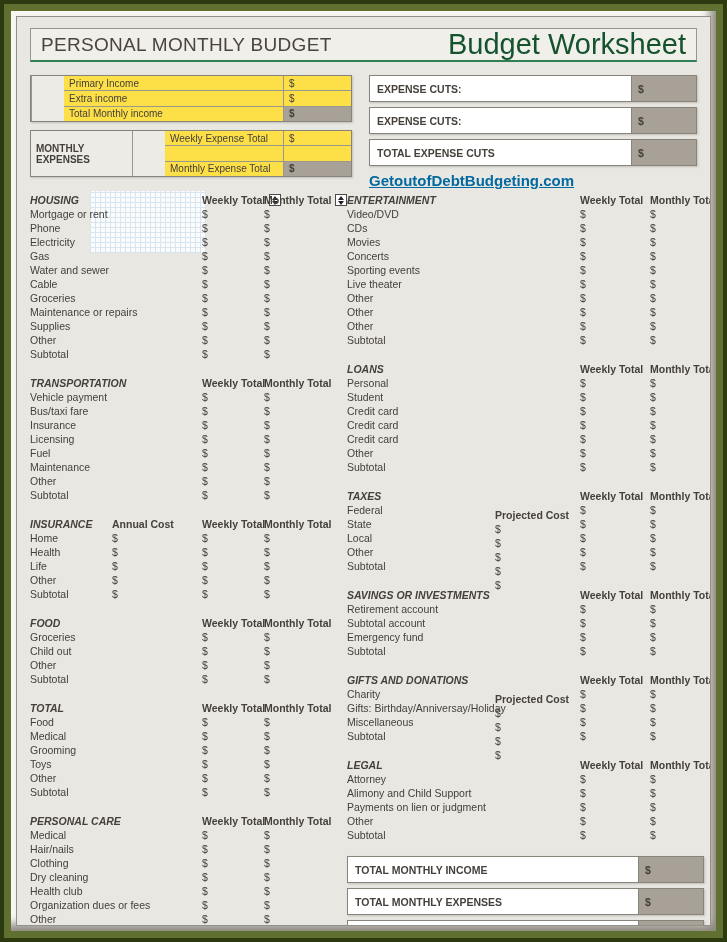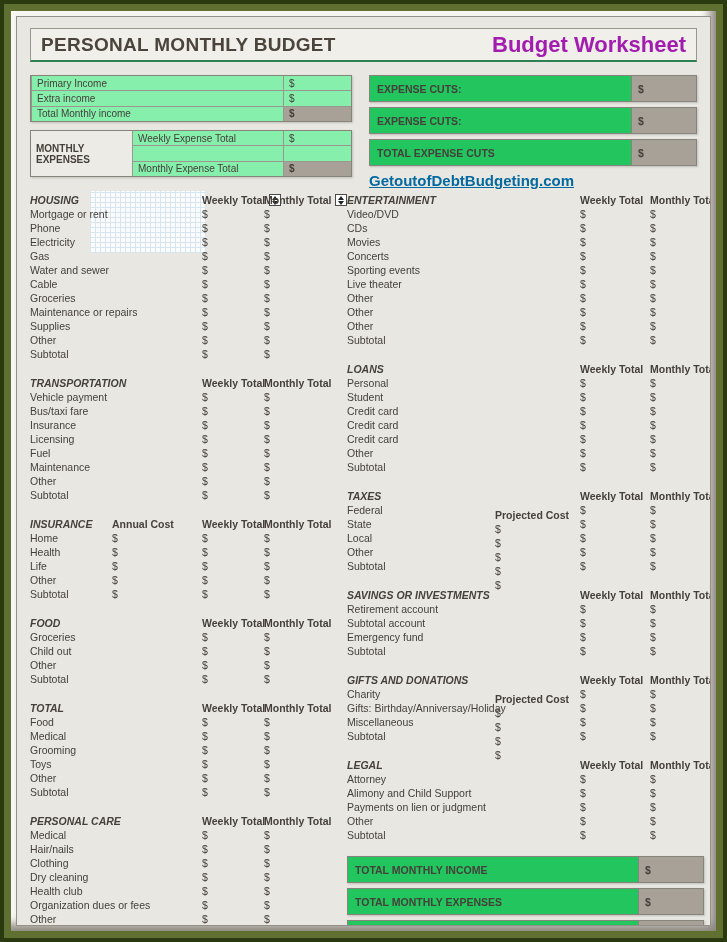--- a/index.html
+++ b/index.html
@@ -10,41 +10,41 @@
   .frame2{background:#5f7030;height:100%;padding:7px;}
   .frame3{background:#f5f3ee;height:100%;padding:5px;
           box-shadow:inset -9px -10px 10px -3px rgba(70,65,55,.6), inset 3px 3px 5px rgba(255,255,255,.5);}
   .paper{position:relative;background:#e9e7e2;height:100%;border:1px solid #93908a;
          padding:0 6px 0 13px;overflow:hidden;}
 
   
   .header{height:34px;margin-top:11px;margin-right:7px;background:#f1efea;
           border:1px solid #9a968c;border-bottom:2px solid #2e8054;
           display:flex;justify-content:space-between;align-items:center;padding:0 10px;}
-  .title{font-size:19px;font-weight:700;letter-spacing:.3px;color:#4a443c;}
-  .subtitle{font-size:22px;font-weight:700;color:#a21caf;}
+  .title{font-size:19px;font-weight:400;letter-spacing:.3px;color:#4a443c;}
+  .subtitle{font-size:29px;font-weight:400;color:#14532d;}
 
   
   .summary{display:flex;gap:17px;margin-top:13px;margin-right:7px;}
   .sum-left{width:322px;flex:none;}
   .sum-box{display:flex;border:1px solid #87847b;background:#edebe5;height:47px;
            box-shadow:1px 1px 2px rgba(0,0,0,.18);}
   .sum-box + .sum-box{margin-top:8px;}
   .side-lbl{width:101px;display:flex;align-items:center;padding-left:5px;
             font-weight:700;font-size:10px;}
   .sum-rows{flex:1;display:flex;flex-direction:column;border-left:1px solid #9a978e;}
-  .sum-row{flex:1;display:flex;border-bottom:1px solid #9a978e;background:#86efac;}
+  .sum-row{flex:1;display:flex;border-bottom:1px solid #9a978e;background:#fde047;margin-left:32px;}
   .sum-row:last-child{border-bottom:none;}
   .sum-row .lbl{flex:1;display:flex;align-items:center;padding-left:5px;font-size:10px;}
   .sum-row .val{width:68px;border-left:1px solid #9a978e;display:flex;align-items:center;
                 padding-left:5px;font-size:10px;}
   .val.hl{background:#a8a198;font-weight:700;}
 
   .sum-right{flex:1;}
-  .money-box{border:1px solid #87847b;background:#22c55e;display:flex;align-items:stretch;
+  .money-box{border:1px solid #87847b;background:#ffffff;display:flex;align-items:stretch;
              height:27px;box-shadow:1px 1px 2px rgba(0,0,0,.18);}
   .money-box + .money-box{margin-top:5px;}
   .money-box .lbl{flex:1;display:flex;align-items:center;font-weight:700;
                   padding-left:7px;font-size:10.5px;}
   .money-box .val{width:65px;background:#a8a198;border-left:1px solid #87847b;
                   display:flex;align-items:center;padding-left:6px;font-weight:700;font-size:10.5px;}
   .website{margin-top:6px;font-weight:700;font-size:15px;color:#0369a1;text-decoration:underline;}
 
   
   .main{display:flex;gap:7px;margin-top:4px;}

